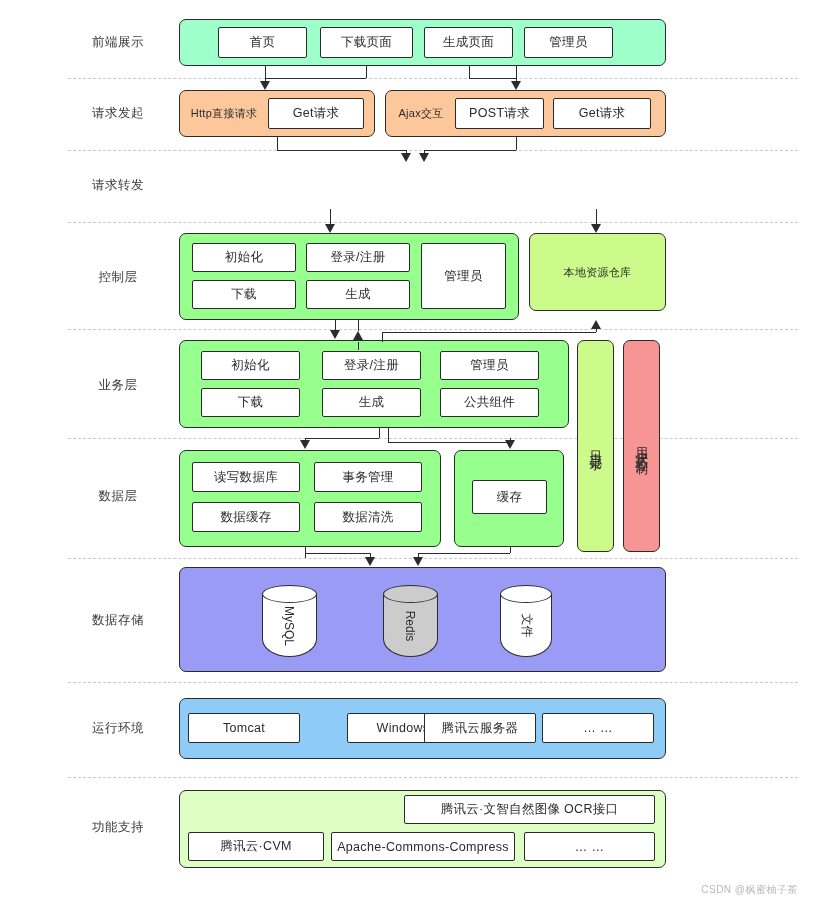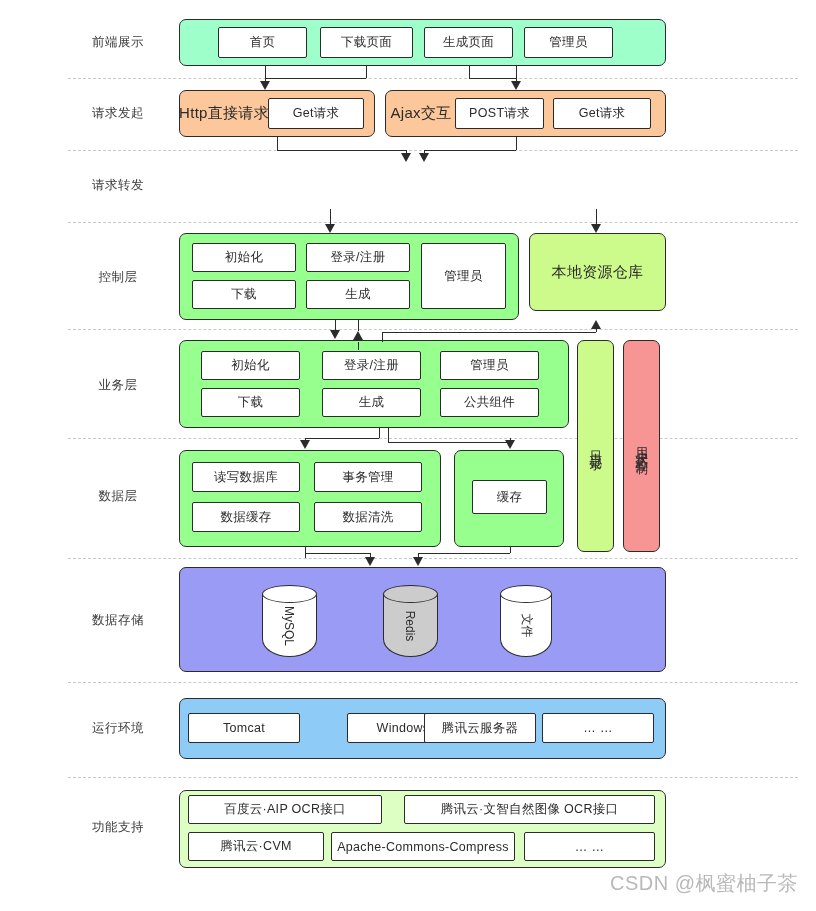--- a/index.html
+++ b/index.html
@@ -49,21 +49,21 @@
     display:flex;align-items:center;justify-content:center;
     font-size:12.5px;
     color:#2b2b2b;
     white-space:nowrap;
     letter-spacing:.3px;
   }
 
   
   .bandtext{
     position:absolute;
-    font-size:15px;color:#2b2b2b;white-space:nowrap;
+    font-size:11px;color:#2b2b2b;white-space:nowrap;
     display:flex;align-items:center;justify-content:center;
     letter-spacing:.3px;
   }
 
   
   .vpanel{
     position:absolute;box-sizing:border-box;
     border:1.6px solid #2b2b2b;border-radius:7px;
     display:flex;align-items:center;justify-content:center;
   }
@@ -102,21 +102,21 @@
   .arrow-down,.arrow-up{
     position:absolute;width:0;height:0;
     border-left:5.5px solid transparent;border-right:5.5px solid transparent;
   }
   .arrow-down{border-top:9px solid #2b2b2b;}
   .arrow-up{border-bottom:9px solid #2b2b2b;}
 
   
   .watermark{
     position:absolute;right:18px;bottom:14px;
-    font-size:20px;color:#b9b9b9;letter-spacing:.5px;
+    font-size:10px;color:#b9b9b9;letter-spacing:.5px;
     white-space:nowrap;
   }
 </style>
 </head>
 <body>
 
 <div id="diagram">
 
   <div class="row-label" style="left:118px;top:42px;">前端展示</div>
   <div class="row-label" style="left:118px;top:113px;">请求发起</div>
@@ -214,21 +214,20 @@
       </div>
   </div>
 
   <div class="band" style="left:179px;top:698px;width:487px;height:61px;background:#8FCBF7;"></div>
   <div class="node" style="left:188px;top:713px;width:112px;height:30px;">Tomcat</div>
   <div class="node" style="left:306px;top:713px;width:112px;height:30px;margin-left:41px;">Windows</div>
   <div class="node" style="left:424px;top:713px;width:112px;height:30px;">腾讯云服务器</div>
   <div class="node" style="left:542px;top:713px;width:112px;height:30px;">… …</div>
 
   <div class="band" style="left:179px;top:790px;width:487px;height:78px;background:#DEFFC4;"></div>
-  <div class="node" style="left:188px;top:795px;width:194px;height:29px;">百度云·AIP OCR接口</div>
   <div class="node" style="left:404px;top:795px;width:251px;height:29px;">腾讯云·文智自然图像 OCR接口</div>
   <div class="node" style="left:188px;top:832px;width:136px;height:29px;">腾讯云·CVM</div>
   <div class="node" style="left:331px;top:832px;width:184px;height:29px;">Apache-Commons-Compress</div>
   <div class="node" style="left:524px;top:832px;width:131px;height:29px;">… …</div>
 
   <div class="vline" style="left:265px;top:66px;height:12px;"></div>
   <div class="hline" style="left:265px;top:78px;width:0px;"></div>
   <div class="vline" style="left:265px;top:78px;height:4px;"></div>
   <div class="arrow-down" style="left:260px;top:81px;"></div>
 

